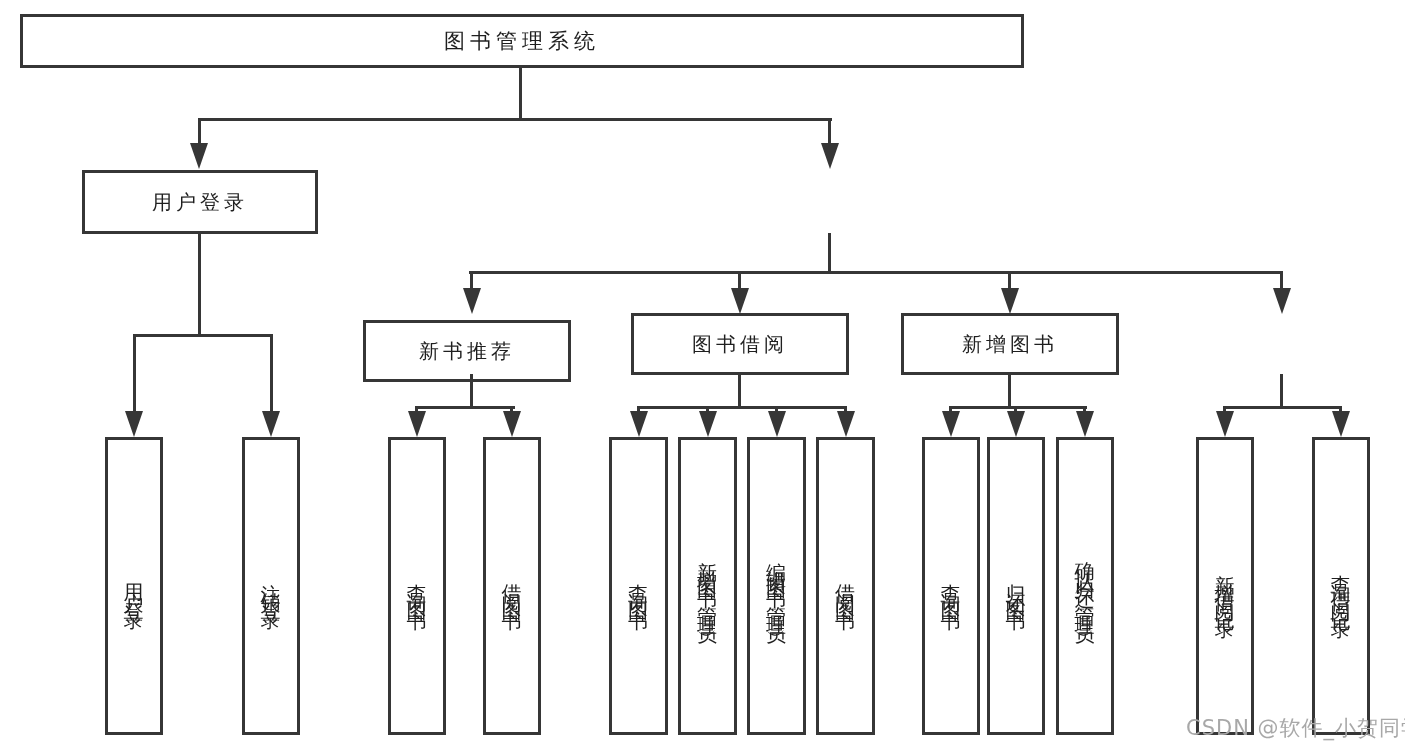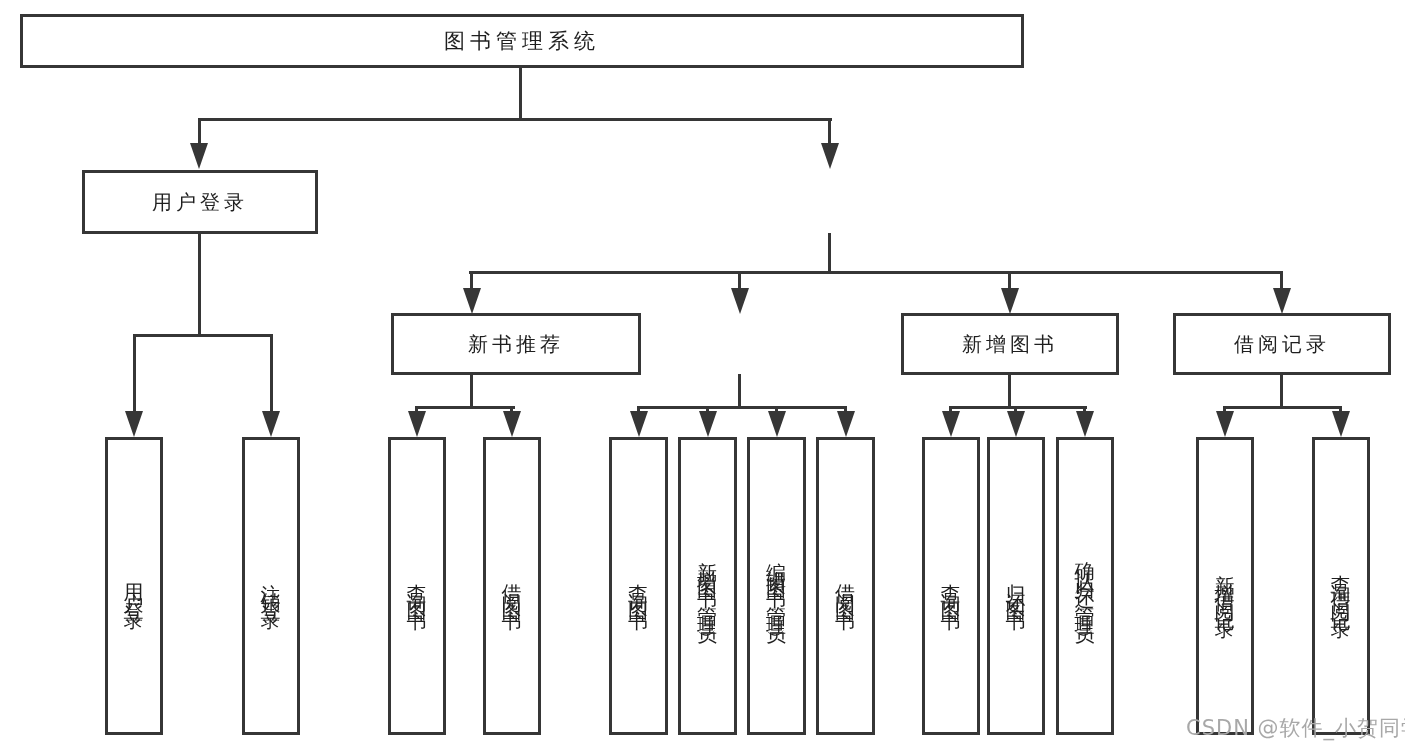--- a/index.html
+++ b/index.html
@@ -96,23 +96,23 @@
   <div class="line" style="left:469px; top:271px; width:814px; height:3px;"></div>
   <div class="line" style="left:470px; top:271px; width:3px; height:22px;"></div>
   <div class="arrowhead" style="left:463px; top:288px;"></div>
   <div class="line" style="left:738px; top:271px; width:3px; height:22px;"></div>
   <div class="arrowhead" style="left:731px; top:288px;"></div>
   <div class="line" style="left:1008px; top:271px; width:3px; height:22px;"></div>
   <div class="arrowhead" style="left:1001px; top:288px;"></div>
   <div class="line" style="left:1280px; top:271px; width:3px; height:22px;"></div>
   <div class="arrowhead" style="left:1273px; top:288px;"></div>
 
-  <div class="box hbox" style="left:363px; top:313px; width:250px; height:62px;margin-left:28px;">新书推荐</div>
+  <div class="box hbox" style="left:363px; top:320px; width:208px; height:62px;">新书推荐</div>
+  <div class="box hbox" style="left:631px; top:313px; width:218px; height:62px;">图书借阅</div>
   <div class="box hbox" style="left:901px; top:313px; width:218px; height:62px;">新增图书</div>
-  <div class="box hbox" style="left:1173px; top:313px; width:218px; height:62px;">借阅记录</div>
 
   <div class="line" style="left:470px; top:374px; width:3px; height:35px;"></div>
   <div class="line" style="left:415px; top:406px; width:100px; height:3px;"></div>
   <div class="line" style="left:415px; top:406px; width:3px; height:10px;"></div>
   <div class="arrowhead" style="left:408px; top:411px;"></div>
   <div class="line" style="left:510px; top:406px; width:3px; height:10px;"></div>
   <div class="arrowhead" style="left:503px; top:411px;"></div>
 
   <div class="line" style="left:738px; top:374px; width:3px; height:35px;"></div>
   <div class="line" style="left:637px; top:406px; width:210px; height:3px;"></div>

